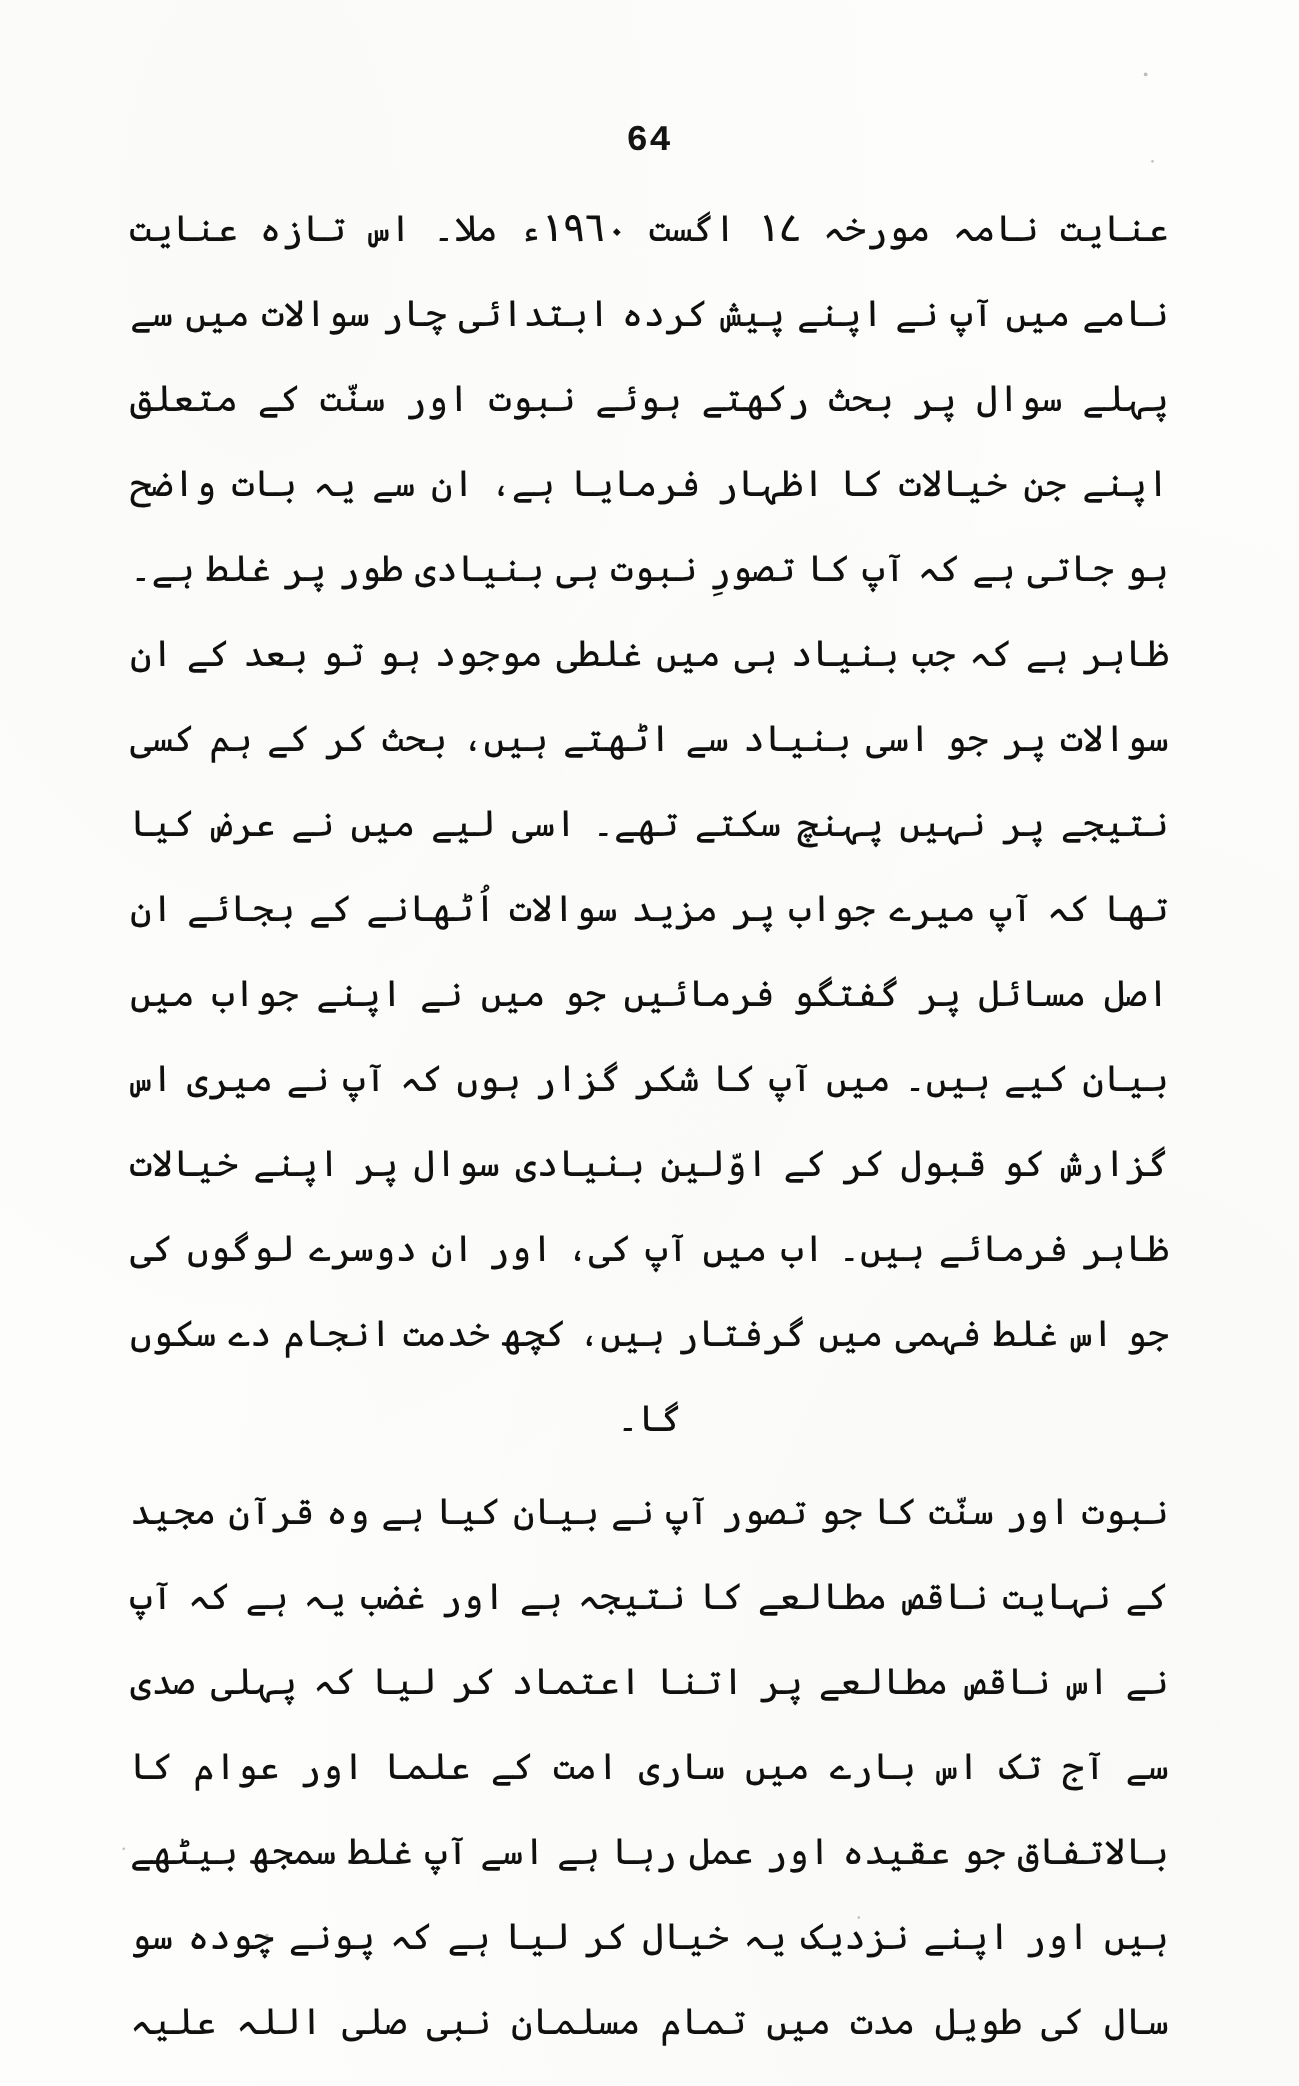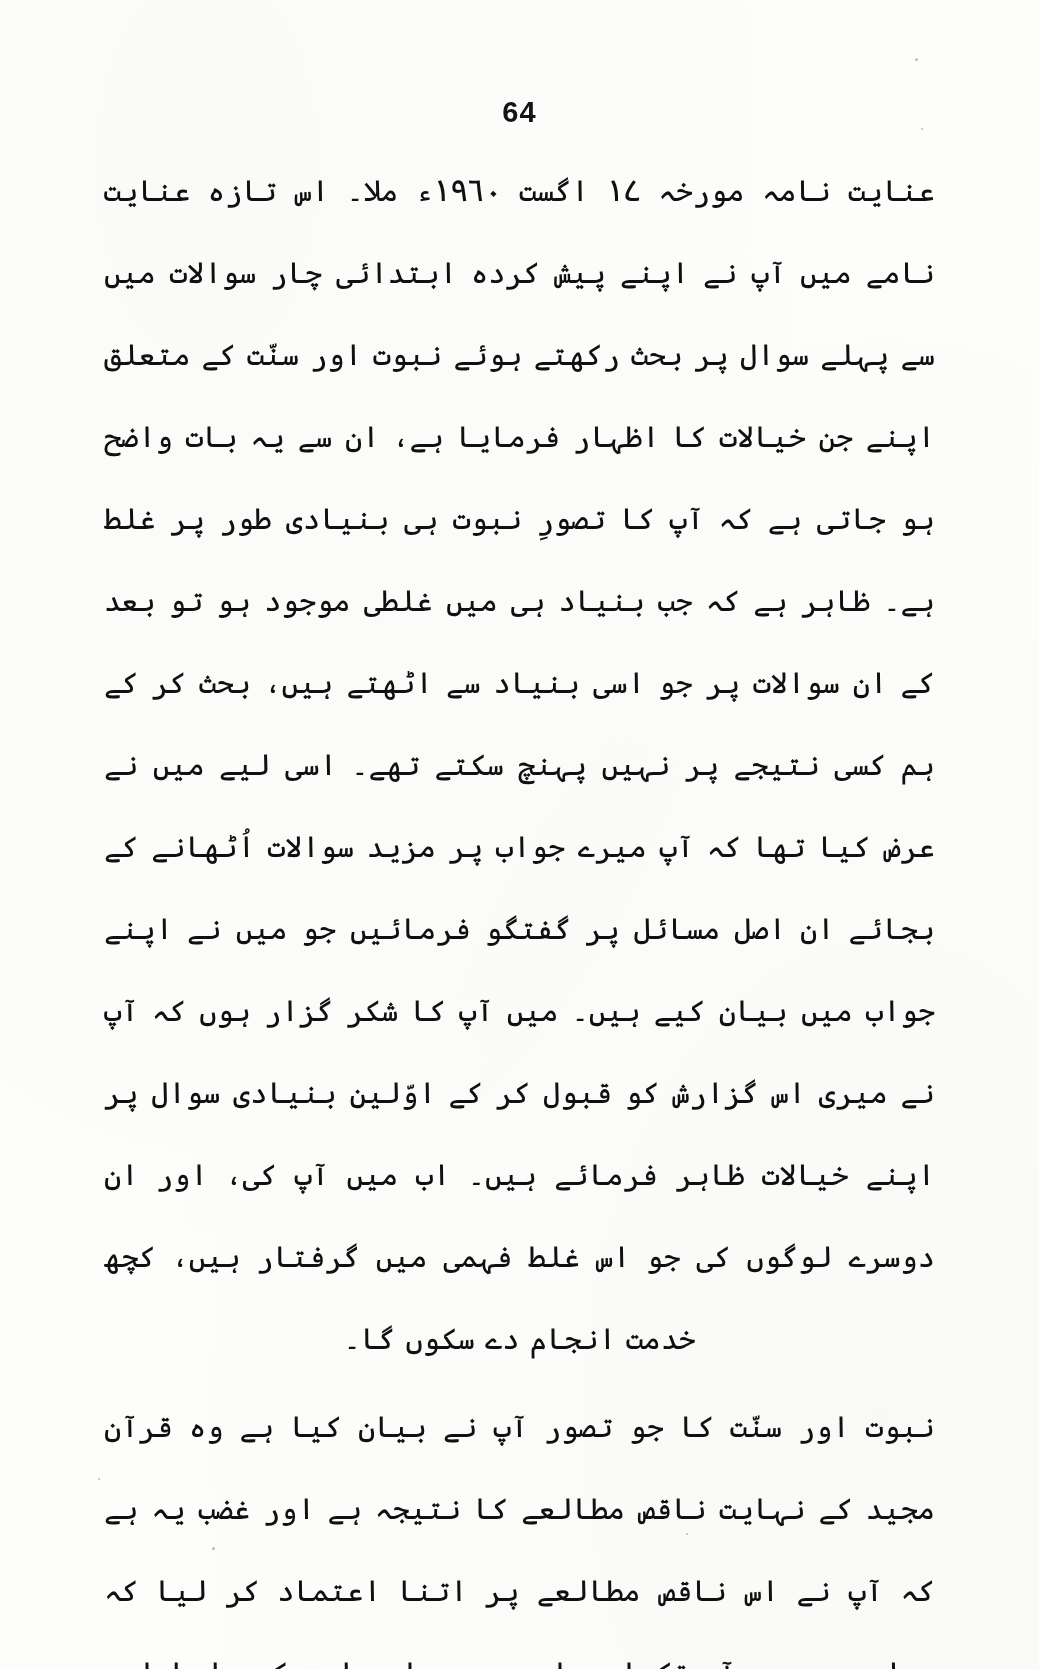--- a/index.html
+++ b/index.html
@@ -27,45 +27,45 @@
       radial-gradient(ellipse at 20% 10%, rgba(0,0,0,0.012), rgba(0,0,0,0) 60%),
       radial-gradient(ellipse at 85% 85%, rgba(0,0,0,0.015), rgba(0,0,0,0) 65%);
     pointer-events: none;
   }
   .page-number {
     position: absolute;
     top: 96px;
     left: 0;
     right: 0;
     text-align: center;
-    font-family: Liberation Sans, sans-serif;
+    font-family: Liberation Mono, monospace;
     font-size: 29px;
     font-weight: 700;
     color: #141414;
     letter-spacing: 1px;
   }
   .body-text {
     position: absolute;
     top: 150px;
     right: 104px;
     left: 104px;
     direction: rtl;
     text-align: justify;
     text-align-last: center;
     color: #101010;
   }
   .para {
     margin: 0 0 2px 0;
     font-size: 29.5px;
-    line-height: 82px;
+    line-height: 68px;
     font-weight: 500;
     text-indent: 0;
     letter-spacing: 0px;
     word-spacing: 2px;
-    font-family: Liberation Sans, sans-serif;
+    font-family: Liberation Serif, serif;
   }
   .para.first-line-indent {
     text-indent: 0;
   }
   .para + .para {
     margin-top: 6px;
   }
   
   .speck {
     position: absolute;

